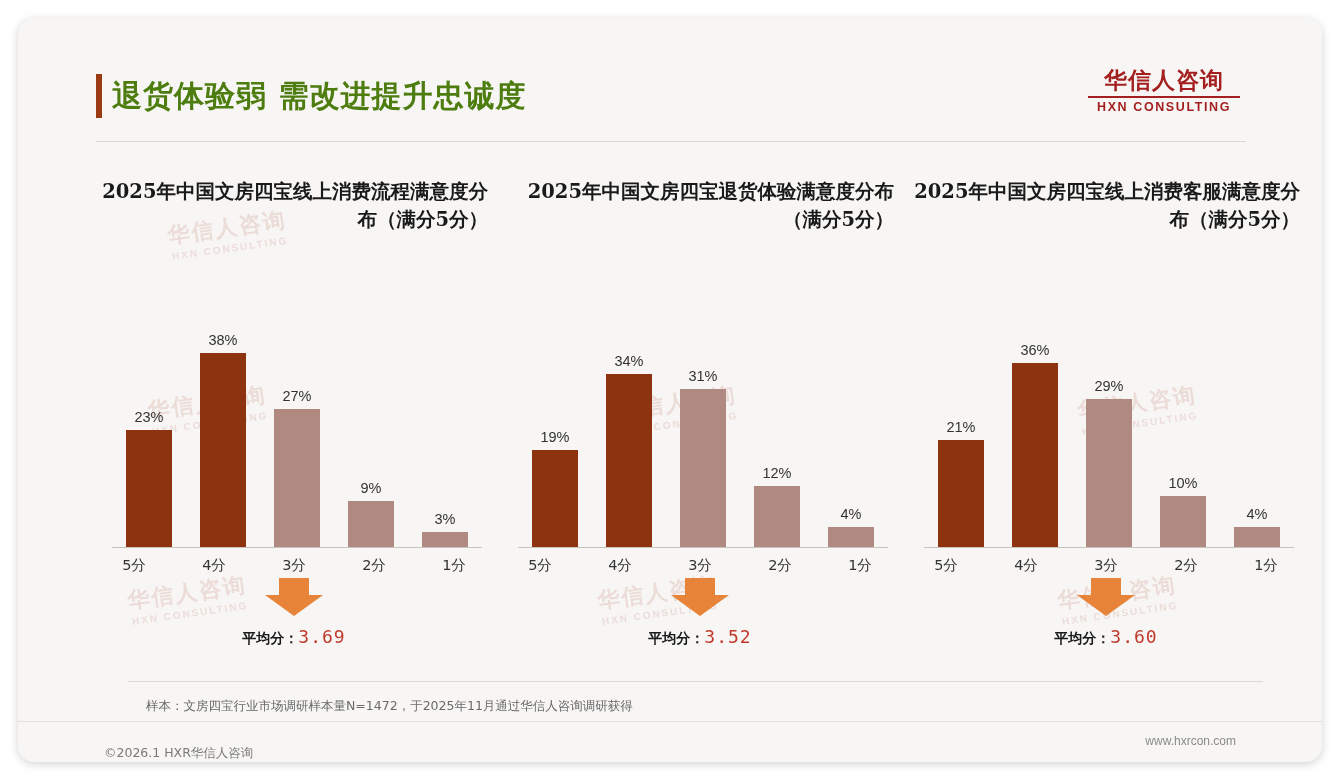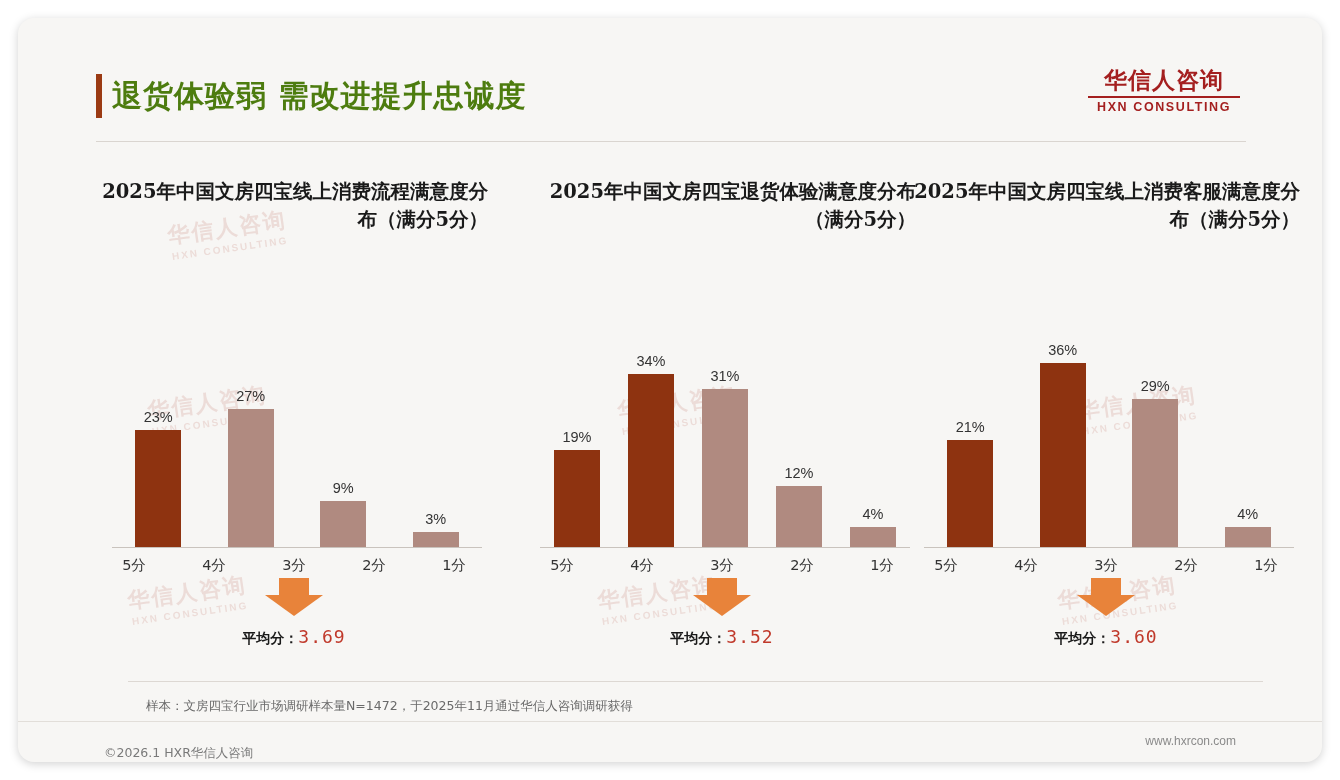--- a/index.html
+++ b/index.html
@@ -88,21 +88,21 @@
   }
 
   
   .panel {
     position: absolute;
     top: 160px;
     width: 400px;
     height: 480px;
   }
   #panel-0 { left: 76px; }
-  #panel-1 { left: 504px; }
+  #panel-1 { left: 482px; }
   #panel-2 { left: 888px; }
 
   .panel-title {
     font-family: "DejaVu Serif", serif;
     font-size: 19.5px;
     font-weight: bold;
     color: #1a1a1a;
     text-align: right;
     line-height: 1.45;
     padding: 0 6px;
@@ -322,20 +322,24 @@
   </div>
 
   <div class="panel" id="panel-0">
     <div class="panel-title">2025年中国文房四宝线上消费流程满意度分布（满分5分）</div>
     <div class="plot">
       <div class="axis-line"></div>
       <div class="bars">
           <div class="bar-col">
             <div class="bar-label">23%</div>
             <div class="bar" style="height: 117px; background: rgb(142, 51, 16);"></div>
+          </div>
+          <div class="bar-col">
+            <div class="bar-label">38%</div>
+            <div class="bar" style="height: 194px; background: rgb(142, 51, 16);"></div>
           </div>
           <div class="bar-col">
             <div class="bar-label">27%</div>
             <div class="bar" style="height: 138px; background: rgb(176, 138, 128);"></div>
           </div>
           <div class="bar-col">
             <div class="bar-label">9%</div>
             <div class="bar" style="height: 46px; background: rgb(176, 138, 128);"></div>
           </div>
           <div class="bar-col">
@@ -414,20 +418,24 @@
           </div>
           <div class="bar-col">
             <div class="bar-label">36%</div>
             <div class="bar" style="height: 184px; background: rgb(142, 51, 16);"></div>
           </div>
           <div class="bar-col">
             <div class="bar-label">29%</div>
             <div class="bar" style="height: 148px; background: rgb(176, 138, 128);"></div>
           </div>
           <div class="bar-col">
+            <div class="bar-label">10%</div>
+            <div class="bar" style="height: 51px; background: rgb(176, 138, 128);"></div>
+          </div>
+          <div class="bar-col">
             <div class="bar-label">4%</div>
             <div class="bar" style="height: 20px; background: rgb(176, 138, 128);"></div>
           </div>
         </div>
     </div>
     <div class="cat-row">
         <div class="cat-cell">5分</div>
         <div class="cat-cell">4分</div>
         <div class="cat-cell">3分</div>
         <div class="cat-cell">2分</div>

